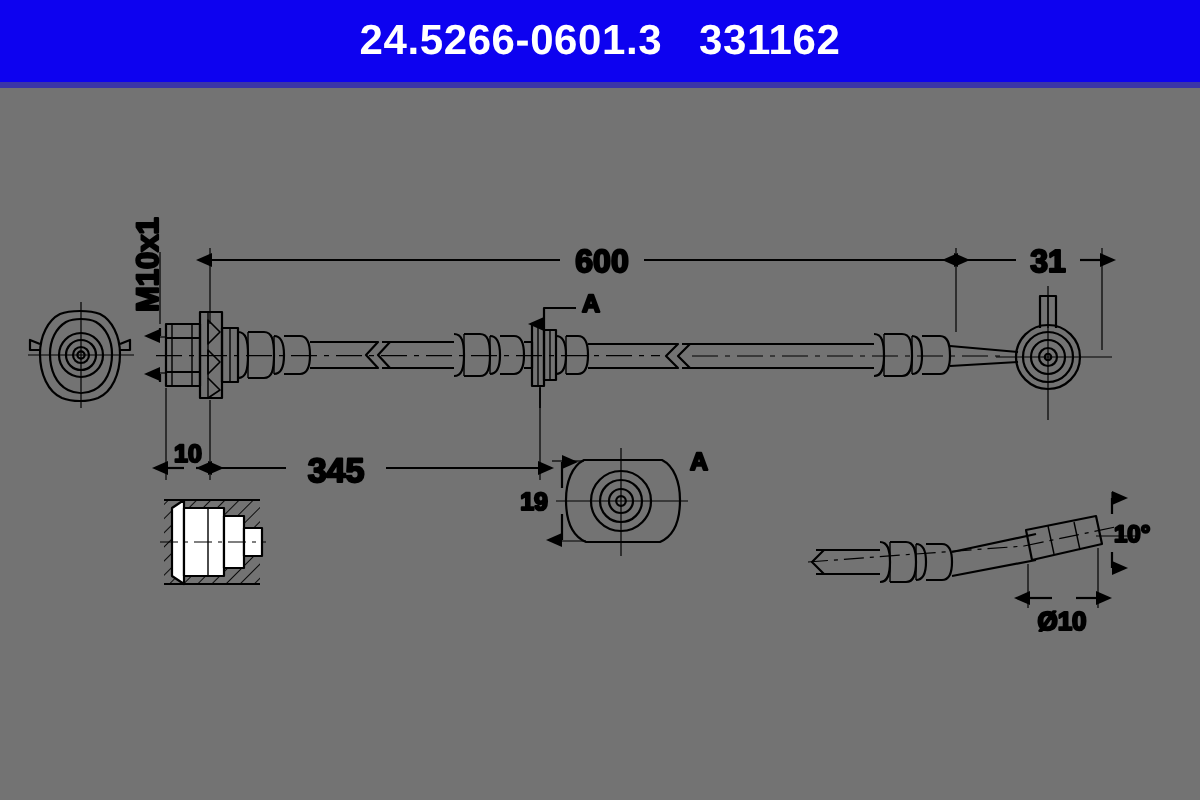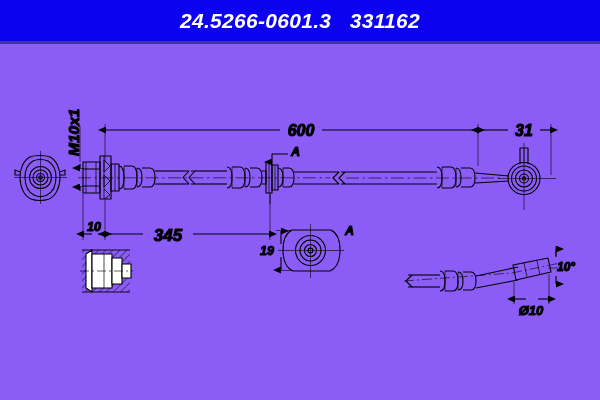--- a/index.html
+++ b/index.html
@@ -8,23 +8,22 @@
     padding: 0;
     background: #ffffff;
   }
   body {
     font-family: "Liberation Sans", sans-serif;
   }
   #page {
     position: relative;
     width: 600px;
     height: 400px;
-    background: #8b5cf6;
+    background: #737373;
     overflow: hidden;
-    font-style: italic;
   }
   
   #header-band {
     position: absolute;
     left: 0; top: 0;
     width: 600px;
     height: 41px;
     background: #0d02f0;
   }
   #header-underline {

